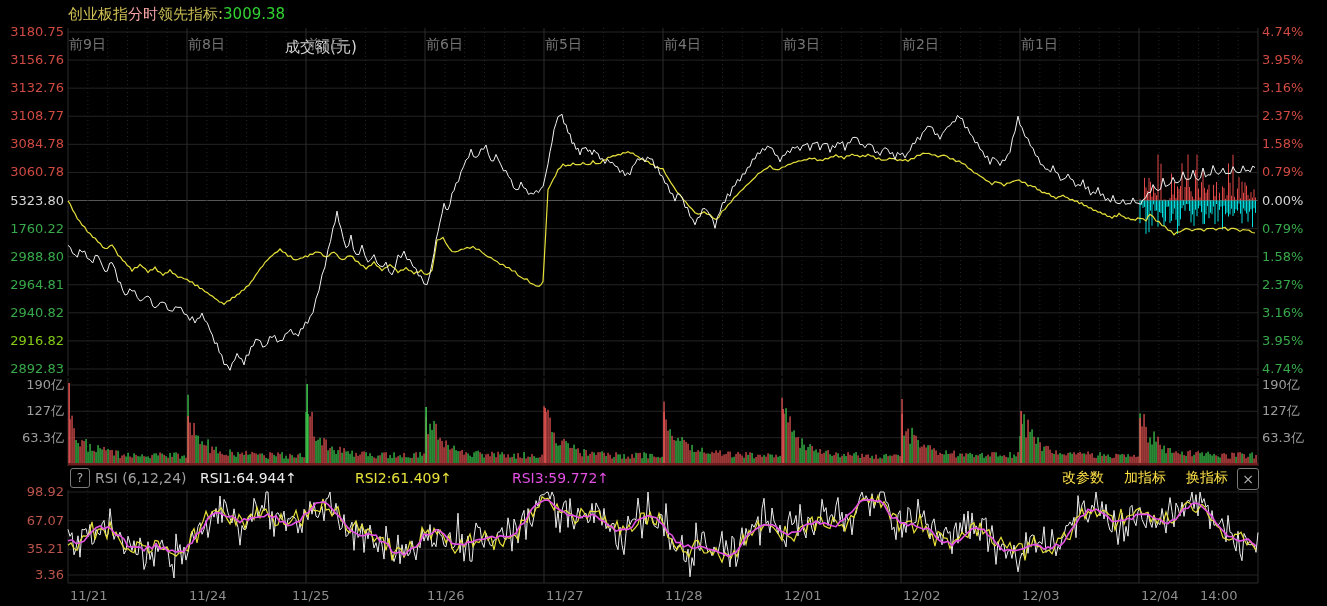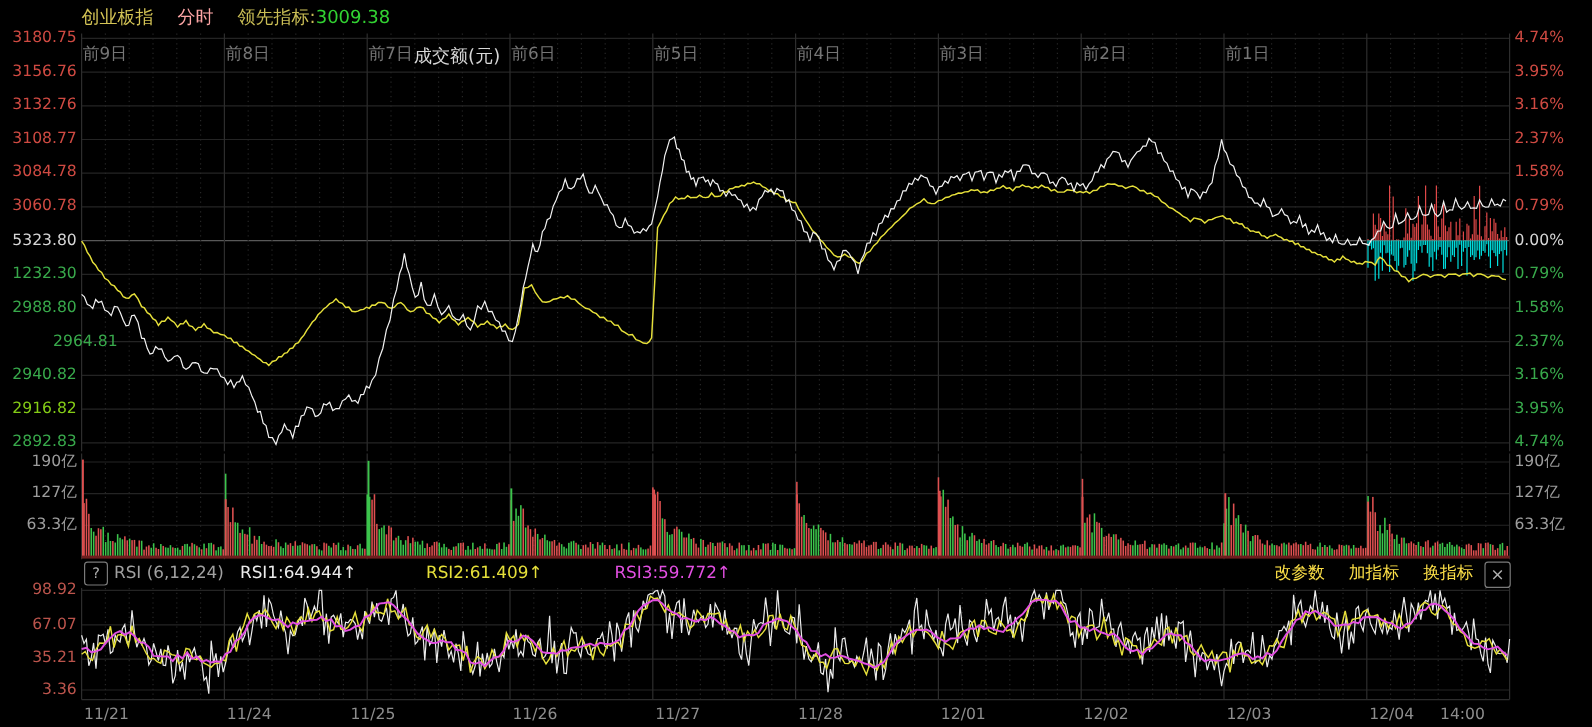--- a/index.html
+++ b/index.html
@@ -1,19 +1,19 @@
 <!DOCTYPE html>
 <html><head>
 <meta charset="utf-8">
 <style>
   html,body{margin:0;padding:0;background:#000;}
   #app{position:relative;width:1327px;height:606px;background:#000;overflow:hidden;
        font-family:"DejaVu Sans","Liberation Sans",sans-serif;}
   #chart-svg{position:absolute;left:0;top:0;pointer-events:none;}
-  .topbar{position:absolute;left:68px;top:4px;display:flex;gap:20px;font-size:15px;line-height:20px;}
+  .topbar{position:absolute;left:68px;top:4px;display:flex;gap:0;font-size:15px;line-height:20px;}
   .axis-lab{position:absolute;width:64px;text-align:right;font-size:13px;line-height:16px;}
   .raxis-lab{position:absolute;left:1262px;text-align:left;font-size:13px;line-height:16px;}
   .day-lab{position:absolute;top:36px;font-size:14px;color:#767676;}
   .time-lab{position:absolute;top:588px;font-size:13px;color:#8d8d8d;}
   .panel-hit{position:absolute;background:transparent;}
   .rsi-head{position:absolute;top:469px;font-size:14px;line-height:18px;}
   .btnbox{position:absolute;width:18px;height:18px;border:1px solid #7a7a7a;border-radius:3px;
           color:#b0b0b0;font-size:12px;text-align:center;line-height:18px;cursor:pointer;}
   .rsi-btns{position:absolute;left:1062px;top:469px;display:flex;gap:20px;font-size:14px;color:#fde047;}
   .rsi-btns span{cursor:pointer;}
@@ -1016,23 +1016,23 @@
       <span class="day-lab" style="left: 1021px;">前1日</span>
     </div>
   <div id="main-left-axis">
       <span class="axis-lab" style="left: 0px; top: 24px; color: rgb(207, 74, 66);">3180.75</span>
       <span class="axis-lab" style="left: 0px; top: 52.08px; color: rgb(207, 74, 66);">3156.76</span>
       <span class="axis-lab" style="left: 0px; top: 80.17px; color: rgb(207, 74, 66);">3132.76</span>
       <span class="axis-lab" style="left: 0px; top: 108.25px; color: rgb(207, 74, 66);">3108.77</span>
       <span class="axis-lab" style="left: 0px; top: 136.33px; color: rgb(207, 74, 66);">3084.78</span>
       <span class="axis-lab" style="left: 0px; top: 164.42px; color: rgb(207, 74, 66);">3060.78</span>
       <span class="axis-lab" style="left: 0px; top: 192.5px; color: rgb(214, 214, 214);">5323.80</span>
-      <span class="axis-lab" style="left: 0px; top: 220.58px; color: rgb(56, 169, 75);">1232.30</span>
+      <span class="axis-lab" style="left: 0px; top: 220.58px; color: rgb(56, 169, 75);">1760.22</span>
       <span class="axis-lab" style="left: 0px; top: 248.67px; color: rgb(56, 169, 75);">2988.80</span>
-      <span class="axis-lab" style="left: 0px; top: 276.75px; color: rgb(56, 169, 75); padding-left: 34px;">2964.81</span>
+      <span class="axis-lab" style="left: 0px; top: 276.75px; color: rgb(56, 169, 75);">2964.81</span>
       <span class="axis-lab" style="left: 0px; top: 304.83px; color: rgb(56, 169, 75);">2940.82</span>
       <span class="axis-lab" style="left: 0px; top: 332.92px; color: #84cc16;">2916.82</span>
       <span class="axis-lab" style="left: 0px; top: 361px; color: rgb(56, 169, 75);">2892.83</span>
     </div>
   <div id="main-right-axis">
       <span class="raxis-lab" style="top: 24px; color: rgb(207, 74, 66);">4.74%</span>
       <span class="raxis-lab" style="top: 52.08px; color: rgb(207, 74, 66);">3.95%</span>
       <span class="raxis-lab" style="top: 80.17px; color: rgb(207, 74, 66);">3.16%</span>
       <span class="raxis-lab" style="top: 108.25px; color: rgb(207, 74, 66);">2.37%</span>
       <span class="raxis-lab" style="top: 136.33px; color: rgb(207, 74, 66);">1.58%</span>

